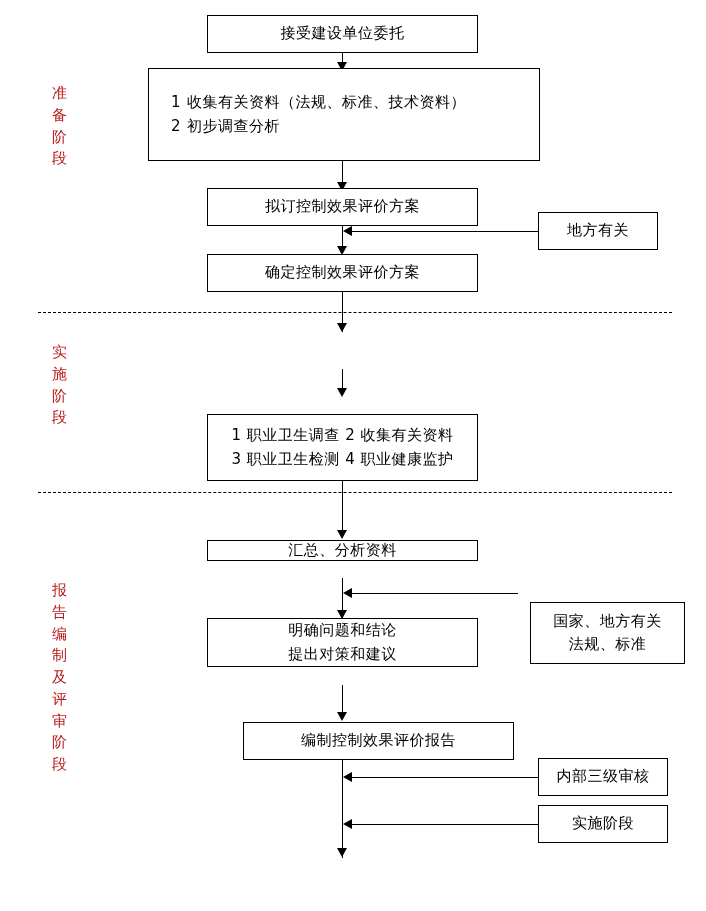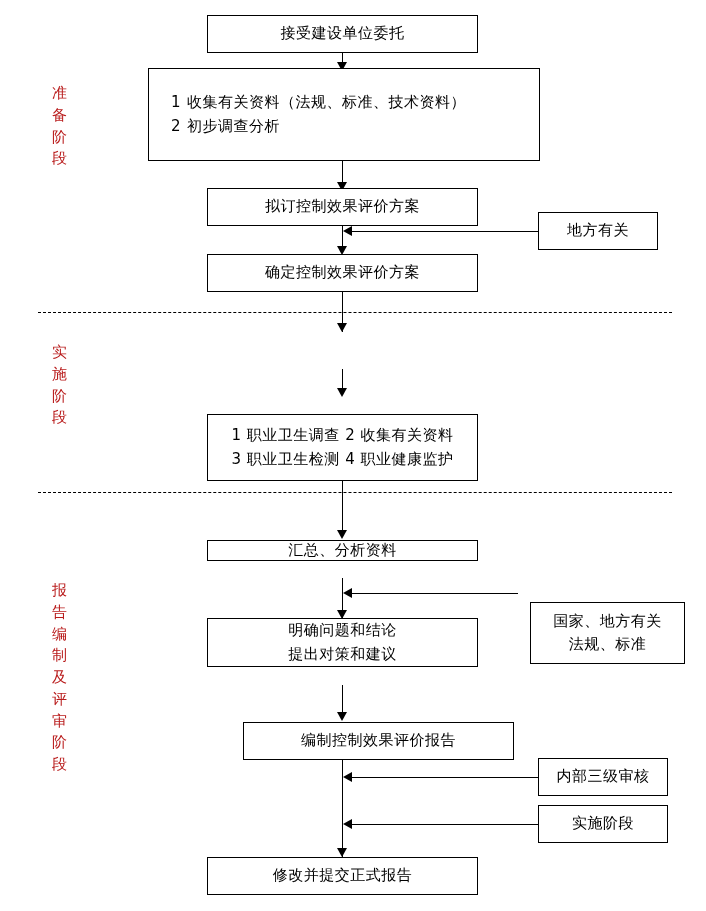--- a/index.html
+++ b/index.html
@@ -186,23 +186,20 @@
 
   <div class="node" style="left:207px; top:618px; width:271px; height:49px;">
     <span class="line">明确问题和结论</span>
     <span class="line">提出对策和建议</span>
   </div>
 
   <div class="node" style="left:207px; top:722px; width:271px; height:38px;margin-left:36px;">
     <span class="line">编制控制效果评价报告</span>
   </div>
 
-  <div class="node" style="left:207px; top:857px; width:271px; height:38px;">
-    <span class="line">修改并提交正式报告</span>
-  </div>
 
   <div class="node" style="left:538px; top:212px; width:120px; height:38px;">
     <span class="line">地方有关</span>
   </div>
 
   <div class="node" style="left:530px; top:562px; width:155px; height:62px;margin-top:40px;">
     <span class="line">国家、地方有关</span>
     <span class="line">法规、标准</span>
   </div>
 

